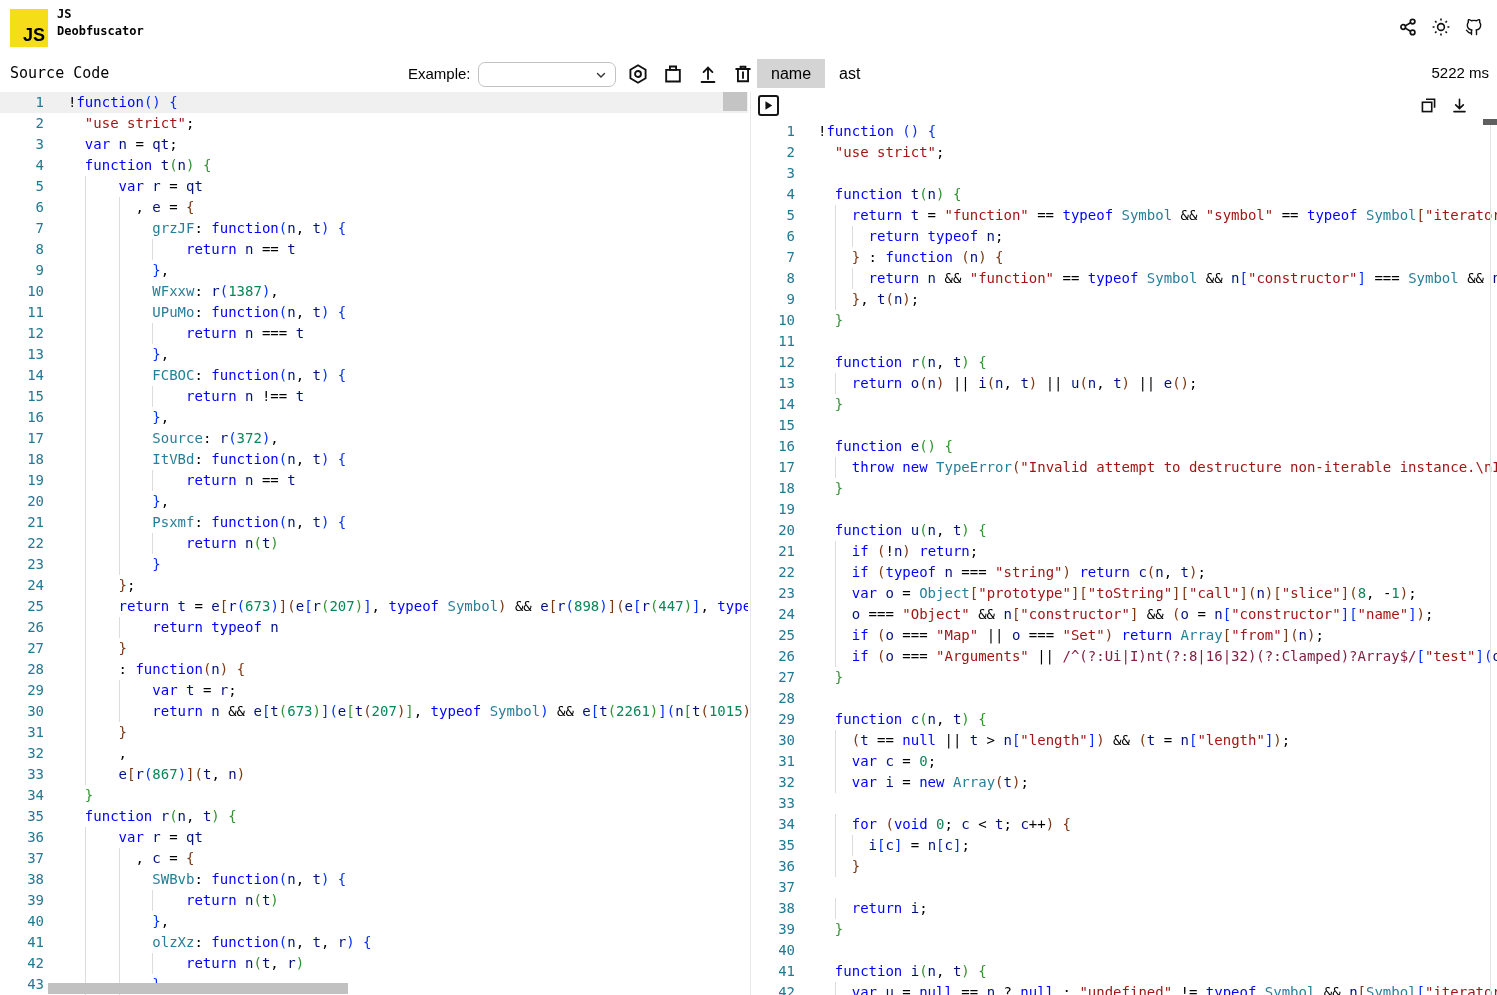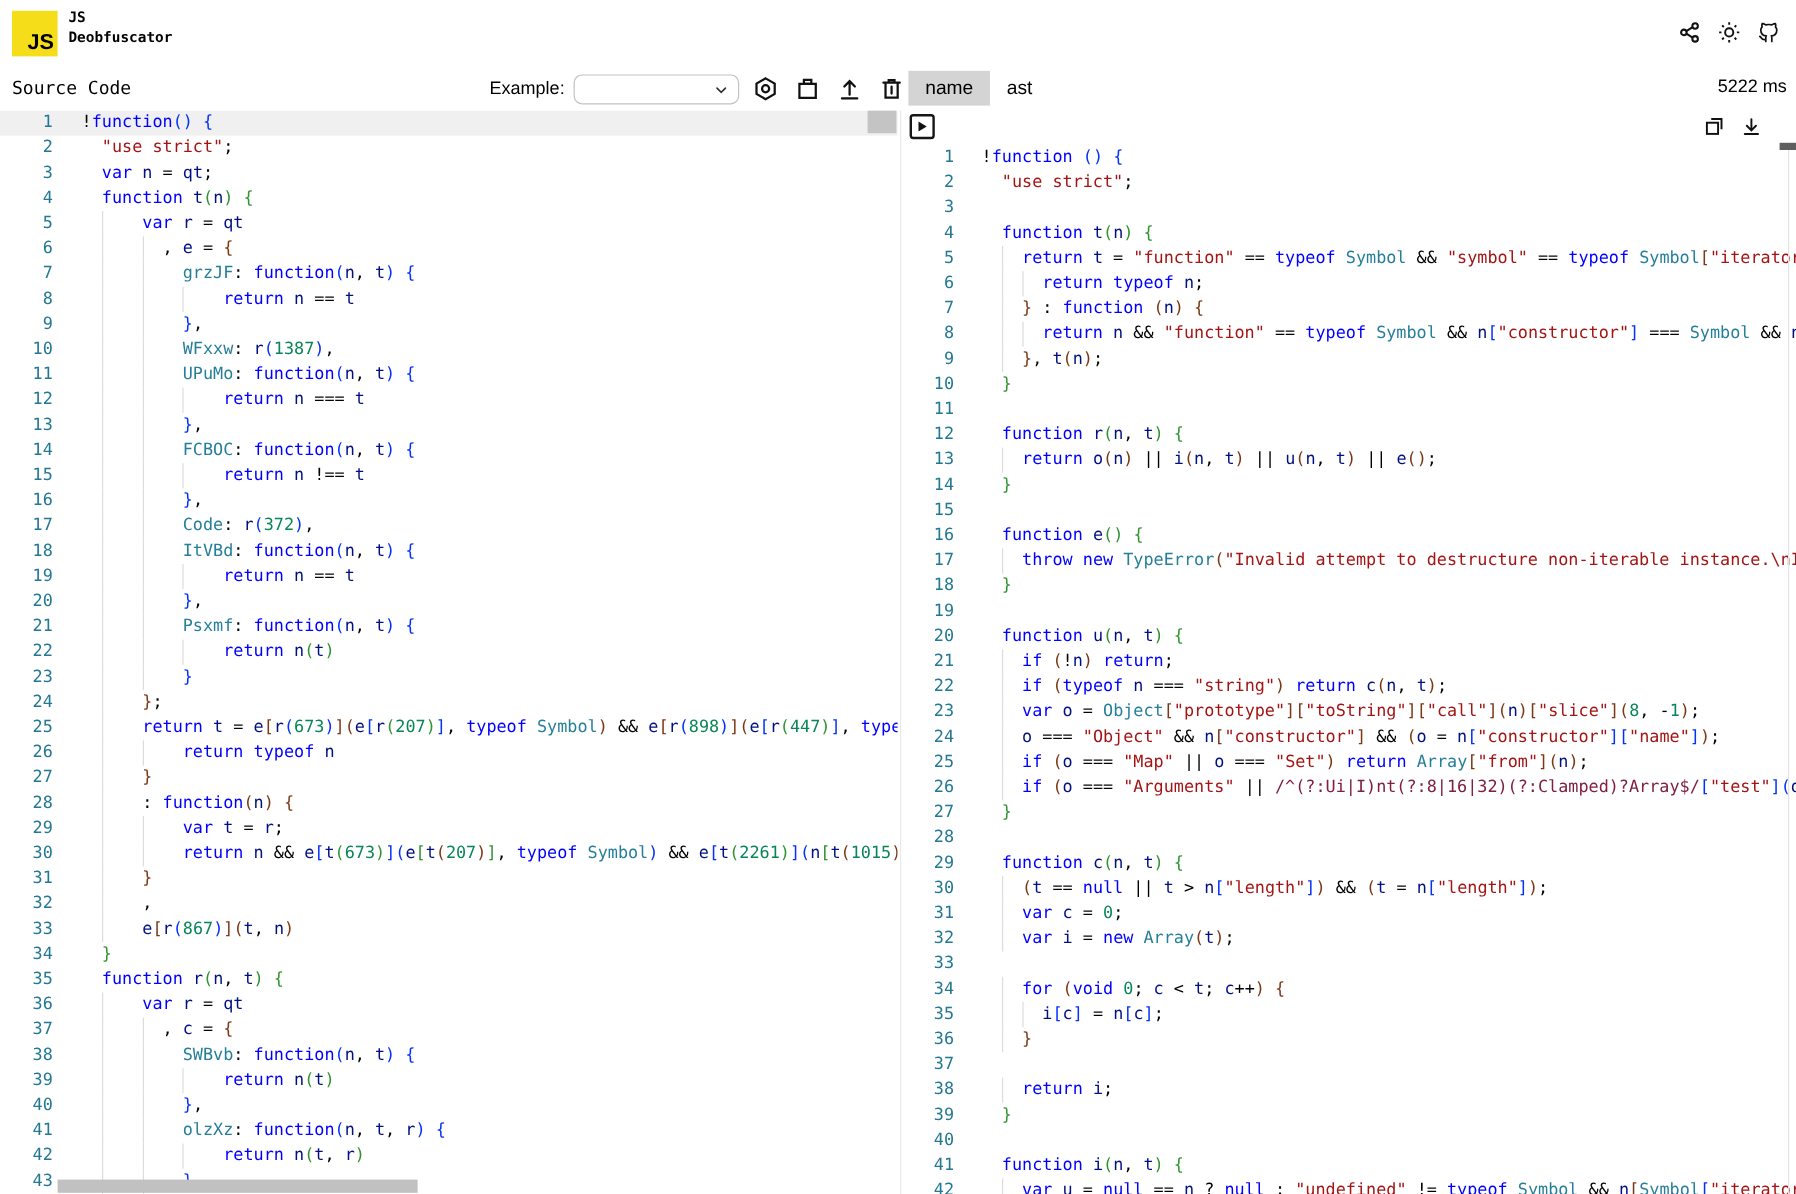--- a/index.html
+++ b/index.html
@@ -177,21 +177,21 @@
         <div class="crow"><span class="gut">7</span><span class="ctext"><i class="ig" style="left:2ch"></i><i class="ig" style="left:6ch"></i>          <span class="tok-t">grzJF</span>: <span class="tok-k">function</span><span class="tok-b1">(</span><span class="tok-id">n</span>, <span class="tok-id">t</span><span class="tok-b1">)</span> <span class="tok-b1">{</span></span></div>
         <div class="crow"><span class="gut">8</span><span class="ctext"><i class="ig" style="left:2ch"></i><i class="ig" style="left:6ch"></i><i class="ig" style="left:10ch"></i>              <span class="tok-k">return</span> <span class="tok-id">n</span> == <span class="tok-id">t</span></span></div>
         <div class="crow"><span class="gut">9</span><span class="ctext"><i class="ig" style="left:2ch"></i><i class="ig" style="left:6ch"></i>          <span class="tok-b1">}</span>,</span></div>
         <div class="crow"><span class="gut">10</span><span class="ctext"><i class="ig" style="left:2ch"></i><i class="ig" style="left:6ch"></i>          <span class="tok-t">WFxxw</span>: <span class="tok-id">r</span><span class="tok-b1">(</span><span class="tok-n">1387</span><span class="tok-b1">)</span>,</span></div>
         <div class="crow"><span class="gut">11</span><span class="ctext"><i class="ig" style="left:2ch"></i><i class="ig" style="left:6ch"></i>          <span class="tok-t">UPuMo</span>: <span class="tok-k">function</span><span class="tok-b1">(</span><span class="tok-id">n</span>, <span class="tok-id">t</span><span class="tok-b1">)</span> <span class="tok-b1">{</span></span></div>
         <div class="crow"><span class="gut">12</span><span class="ctext"><i class="ig" style="left:2ch"></i><i class="ig" style="left:6ch"></i><i class="ig" style="left:10ch"></i>              <span class="tok-k">return</span> <span class="tok-id">n</span> === <span class="tok-id">t</span></span></div>
         <div class="crow"><span class="gut">13</span><span class="ctext"><i class="ig" style="left:2ch"></i><i class="ig" style="left:6ch"></i>          <span class="tok-b1">}</span>,</span></div>
         <div class="crow"><span class="gut">14</span><span class="ctext"><i class="ig" style="left:2ch"></i><i class="ig" style="left:6ch"></i>          <span class="tok-t">FCBOC</span>: <span class="tok-k">function</span><span class="tok-b1">(</span><span class="tok-id">n</span>, <span class="tok-id">t</span><span class="tok-b1">)</span> <span class="tok-b1">{</span></span></div>
         <div class="crow"><span class="gut">15</span><span class="ctext"><i class="ig" style="left:2ch"></i><i class="ig" style="left:6ch"></i><i class="ig" style="left:10ch"></i>              <span class="tok-k">return</span> <span class="tok-id">n</span> !== <span class="tok-id">t</span></span></div>
         <div class="crow"><span class="gut">16</span><span class="ctext"><i class="ig" style="left:2ch"></i><i class="ig" style="left:6ch"></i>          <span class="tok-b1">}</span>,</span></div>
-        <div class="crow"><span class="gut">17</span><span class="ctext"><i class="ig" style="left:2ch"></i><i class="ig" style="left:6ch"></i>          <span class="tok-t">Code</span>: <span class="tok-id">r</span><span class="tok-b1">(</span><span class="tok-n">372</span><span class="tok-b1">)</span>,</span></div>
+        <div class="crow"><span class="gut">17</span><span class="ctext"><i class="ig" style="left:2ch"></i><i class="ig" style="left:6ch"></i>          <span class="tok-t">Source</span>: <span class="tok-id">r</span><span class="tok-b1">(</span><span class="tok-n">372</span><span class="tok-b1">)</span>,</span></div>
         <div class="crow"><span class="gut">18</span><span class="ctext"><i class="ig" style="left:2ch"></i><i class="ig" style="left:6ch"></i>          <span class="tok-t">ItVBd</span>: <span class="tok-k">function</span><span class="tok-b1">(</span><span class="tok-id">n</span>, <span class="tok-id">t</span><span class="tok-b1">)</span> <span class="tok-b1">{</span></span></div>
         <div class="crow"><span class="gut">19</span><span class="ctext"><i class="ig" style="left:2ch"></i><i class="ig" style="left:6ch"></i><i class="ig" style="left:10ch"></i>              <span class="tok-k">return</span> <span class="tok-id">n</span> == <span class="tok-id">t</span></span></div>
         <div class="crow"><span class="gut">20</span><span class="ctext"><i class="ig" style="left:2ch"></i><i class="ig" style="left:6ch"></i>          <span class="tok-b1">}</span>,</span></div>
         <div class="crow"><span class="gut">21</span><span class="ctext"><i class="ig" style="left:2ch"></i><i class="ig" style="left:6ch"></i>          <span class="tok-t">Psxmf</span>: <span class="tok-k">function</span><span class="tok-b1">(</span><span class="tok-id">n</span>, <span class="tok-id">t</span><span class="tok-b1">)</span> <span class="tok-b1">{</span></span></div>
         <div class="crow"><span class="gut">22</span><span class="ctext"><i class="ig" style="left:2ch"></i><i class="ig" style="left:6ch"></i><i class="ig" style="left:10ch"></i>              <span class="tok-k">return</span> <span class="tok-id">n</span><span class="tok-b2">(</span><span class="tok-id">t</span><span class="tok-b2">)</span></span></div>
         <div class="crow"><span class="gut">23</span><span class="ctext"><i class="ig" style="left:2ch"></i><i class="ig" style="left:6ch"></i>          <span class="tok-b1">}</span></span></div>
         <div class="crow"><span class="gut">24</span><span class="ctext"><i class="ig" style="left:2ch"></i>      <span class="tok-b3">}</span>;</span></div>
         <div class="crow"><span class="gut">25</span><span class="ctext"><i class="ig" style="left:2ch"></i>      <span class="tok-k">return</span> <span class="tok-id">t</span> = <span class="tok-id">e</span><span class="tok-b3">[</span><span class="tok-id">r</span><span class="tok-b1">(</span><span class="tok-n">673</span><span class="tok-b1">)</span><span class="tok-b3">]</span><span class="tok-b3">(</span><span class="tok-id">e</span><span class="tok-b1">[</span><span class="tok-id">r</span><span class="tok-b2">(</span><span class="tok-n">207</span><span class="tok-b2">)</span><span class="tok-b1">]</span>, <span class="tok-k">typeof</span> <span class="tok-t">Symbol</span><span class="tok-b3">)</span> &amp;&amp; <span class="tok-id">e</span><span class="tok-b3">[</span><span class="tok-id">r</span><span class="tok-b1">(</span><span class="tok-n">898</span><span class="tok-b1">)</span><span class="tok-b3">]</span><span class="tok-b3">(</span><span class="tok-id">e</span><span class="tok-b1">[</span><span class="tok-id">r</span><span class="tok-b2">(</span><span class="tok-n">447</span><span class="tok-b2">)</span><span class="tok-b1">]</span>, <span class="tok-k">typeof</span>  ?  </span></div>
         <div class="crow"><span class="gut">26</span><span class="ctext"><i class="ig" style="left:2ch"></i><i class="ig" style="left:6ch"></i>          <span class="tok-k">return</span> <span class="tok-k">typeof</span> <span class="tok-id">n</span></span></div>
         <div class="crow"><span class="gut">27</span><span class="ctext"><i class="ig" style="left:2ch"></i>      <span class="tok-b3">}</span></span></div>

